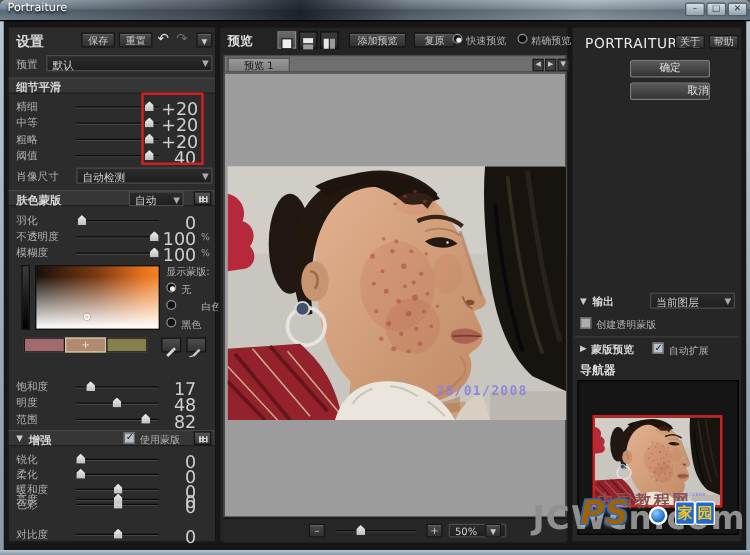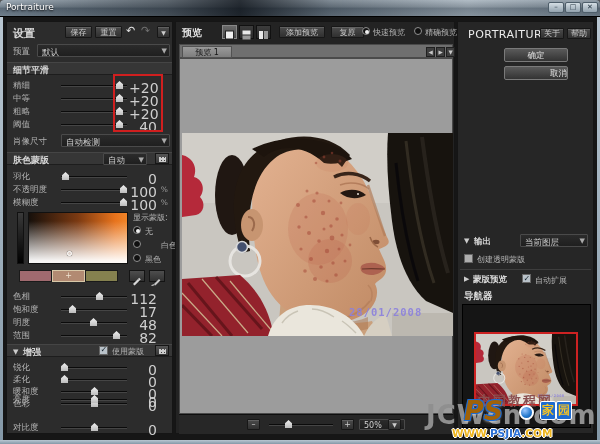--- a/index.html
+++ b/index.html
@@ -212,27 +212,20 @@
           <path d="M8.6 2.4 l1.6 1.6" stroke="#d8d8d8" stroke-width="1.6"></path>
         </svg>
     </div>
     <div class="eyed" style="left:142px;">
       <svg width="14" height="10">
           <path d="M4 8 L9 3 l1.4 1.4 L5.4 9.4 Z" fill="#c8c8c8"></path>
           <path d="M1.5 9.5 l3-0.8" stroke="#c8c8c8" stroke-width="1.2"></path>
         </svg>
     </div>
 
-    <div class="srow" style="top:268px;">
-      <span class="slbl">色相</span>
-      <div class="track">
-          <div class="thumb" style="left:38px;"></div>
-        </div>
-      <span class="sval">112</span>
-    </div>
     <div class="srow" style="top:281px;">
       <span class="slbl">饱和度</span>
       <div class="track">
           <div class="thumb" style="left:11px;"></div>
         </div>
       <span class="sval">17</span>
     </div>
     <div class="srow" style="top:294px;">
       <span class="slbl">明度</span>
       <div class="track">
@@ -476,17 +469,14 @@
     </div>
   </div>
 
   <div class="wm-gray">JCWcn.com</div>
   <div class="wm-cn">中国教程网</div>
   <div class="wm-ps">PS</div>
   <div class="wm-ball"></div>
   <div class="wm-home">
     <b>家</b><b>园</b>
   </div>
-  <div class="wm-url">
-    <span class="y">WWW.</span><span class="b">PSJIA</span><span class="y">.COM</span>
-  </div>
 
 </div>
 
 </body></html>

